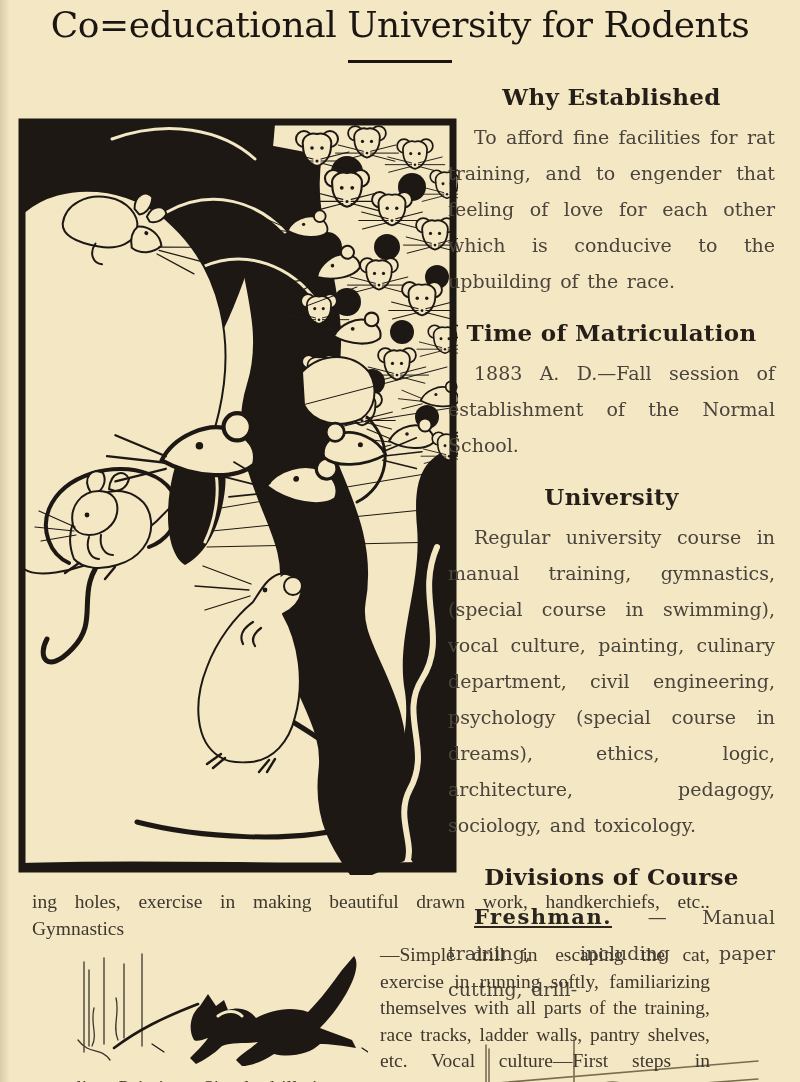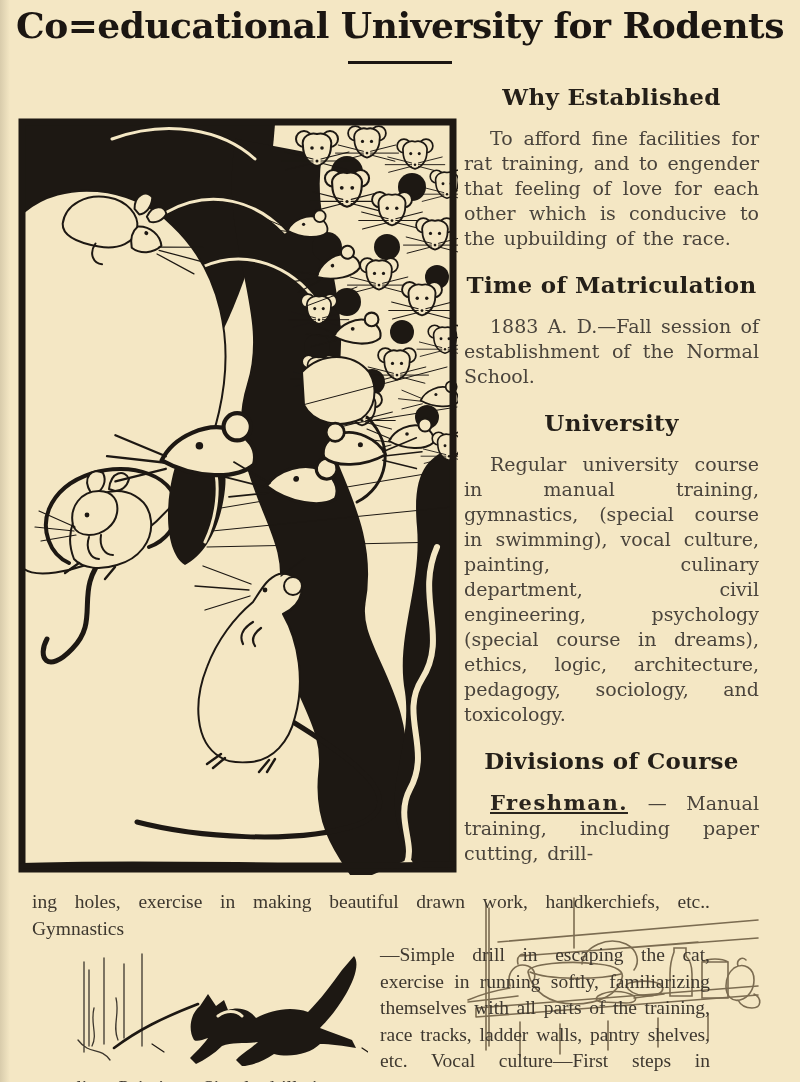--- a/index.html
+++ b/index.html
@@ -2,29 +2,29 @@
 <html><head>
 <meta charset="utf-8">
 <style>
   html,body{margin:0;padding:0;background:#d8cba8;}
   .page{position:relative;width:800px;height:1082px;background:#f4e7c4;overflow:hidden;
         font-family:"DejaVu Serif",serif;color:#45403a;}
   .page::before{content:"";position:absolute;left:0;top:0;bottom:0;width:10px;
         background:linear-gradient(to right,rgba(90,80,60,.18),rgba(90,80,60,0));pointer-events:none;}
   
   .masthead{position:absolute;top:4px;left:0;right:0;text-align:center;}
-  .masthead h1{margin:0;font-size:36px;font-weight:bold;letter-spacing:-0.5px;color:#1b1612;
+  .masthead h1{margin:0;font-size:36px;font-weight:normal;letter-spacing:-0.5px;color:#1b1612;
         font-family:"DejaVu Serif",serif;}
   .rule{width:104px;height:3px;background:#1b1612;margin:15px auto 0;}
   
   .col{position:absolute;left:448px;top:84px;width:327px;}
   .col h3{margin:21px 0 9px;font-size:23px;line-height:26px;font-weight:bold;text-align:center;
         color:#241f18;letter-spacing:.3px;}
   .col .sec:first-child h3{margin-top:0;}
-  .col p{margin:16px;font-size:19px;line-height:25px;text-align:justify;text-indent:26px;
+  .col p{margin:0;font-size:19px;line-height:36px;text-align:justify;text-indent:26px;
         word-spacing:2.5px;color:#4a443c;}
   .lead{font-weight:bold;letter-spacing:1.5px;font-size:21px;color:#2a251e;text-decoration:underline;}
   
   .art-main{position:absolute;left:17px;top:117px;width:441px;height:758px;}
   .art-shelf{margin:24px 0 0 10px;}
   
   .bottom{position:absolute;left:0;top:889px;width:728px;box-sizing:border-box;
         padding:0 18px 0 32px;font-family:"Liberation Serif","DejaVu Serif",serif;}
   .bottom p{margin:0;font-size:19.5px;line-height:26.5px;text-align:justify;word-spacing:2px;color:#3e382f;}
   .bottom p.last{margin-top:1px;}

